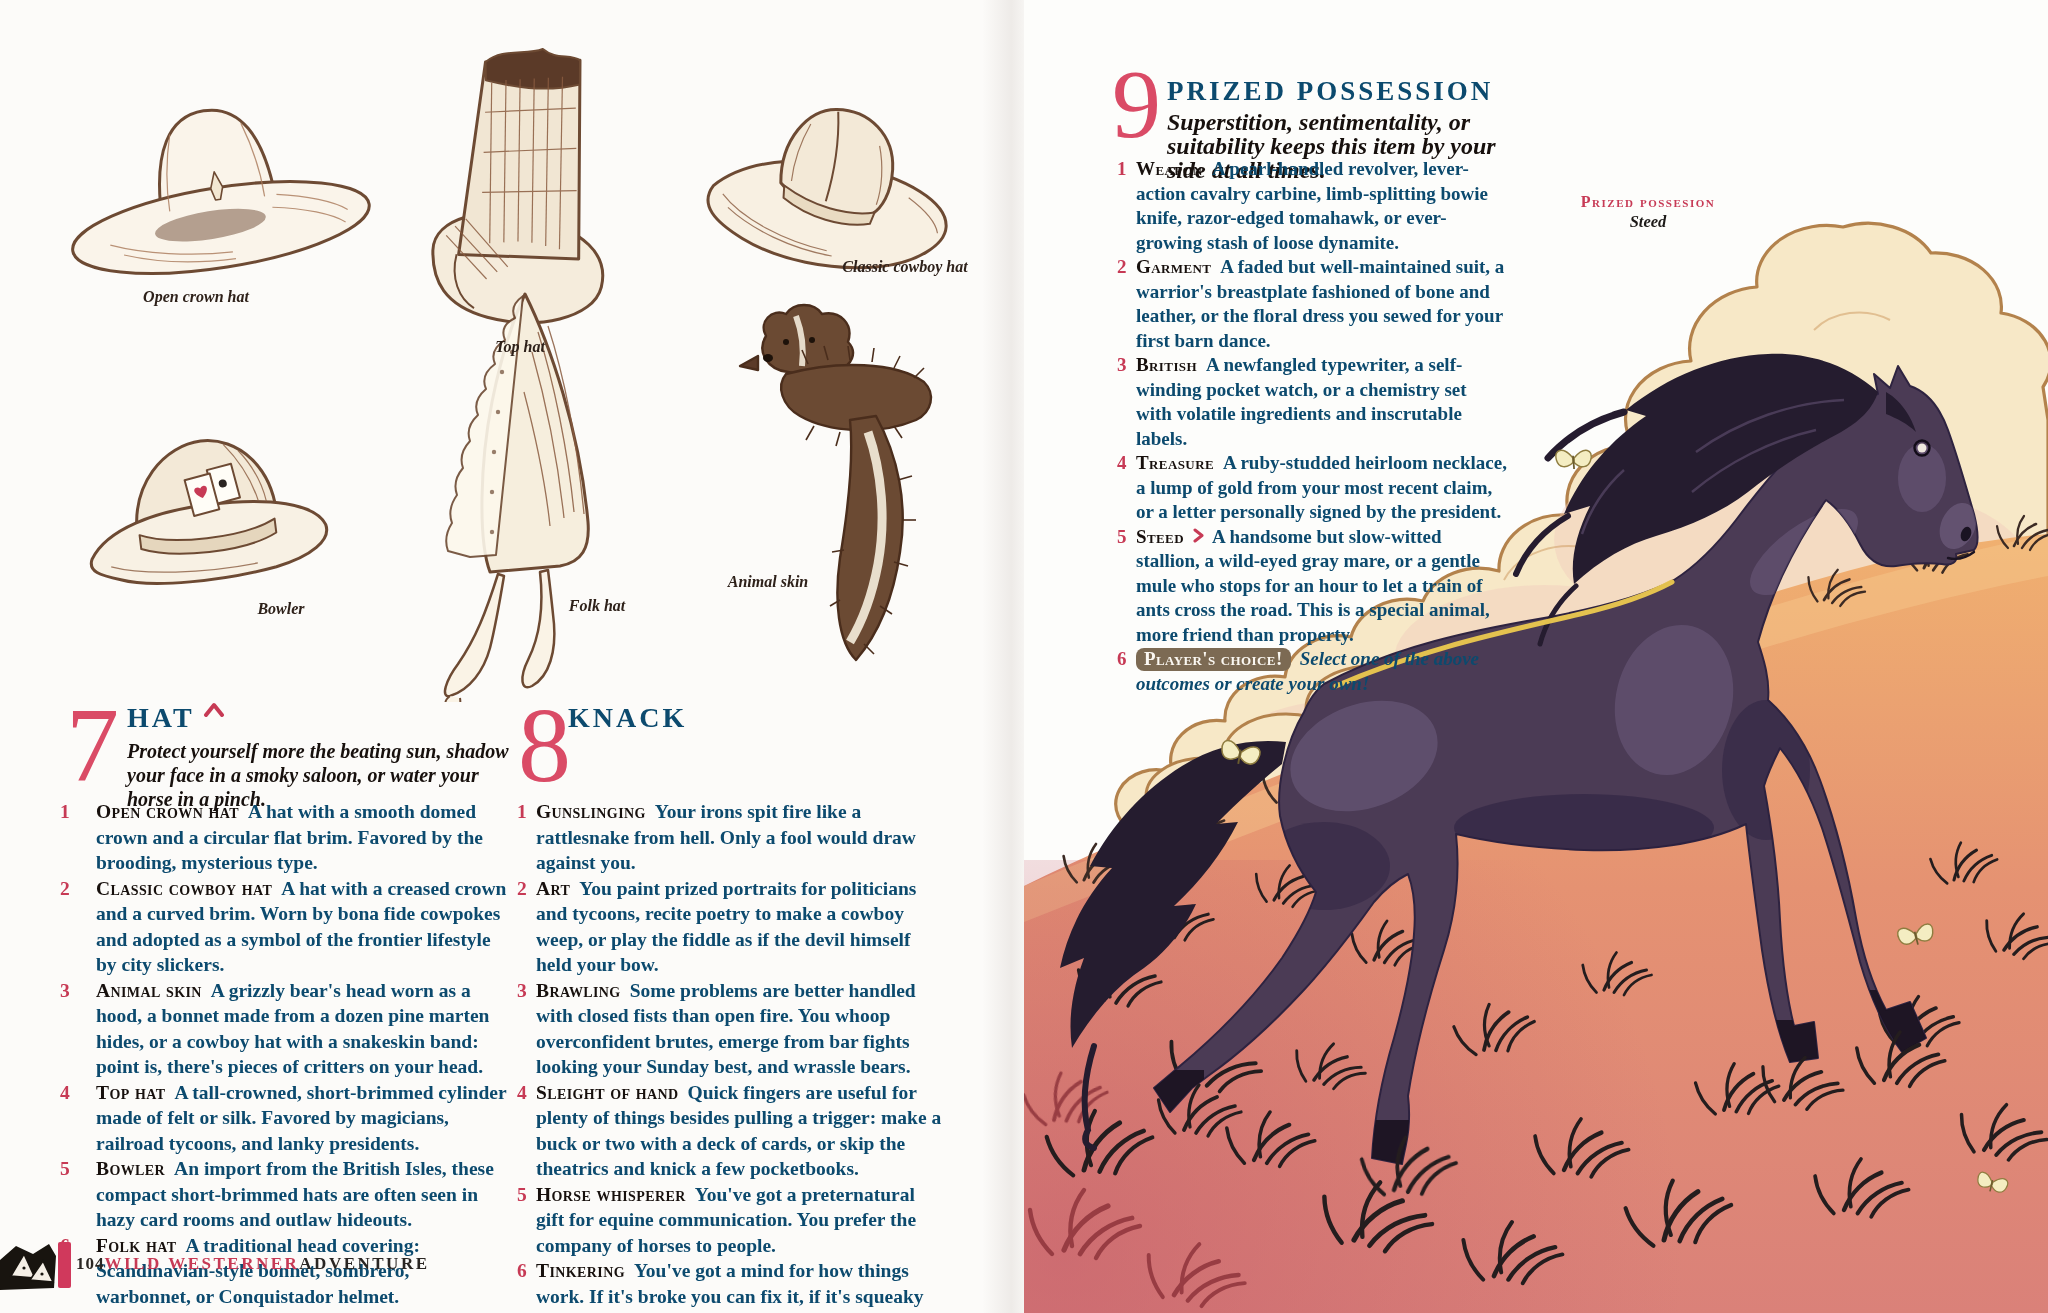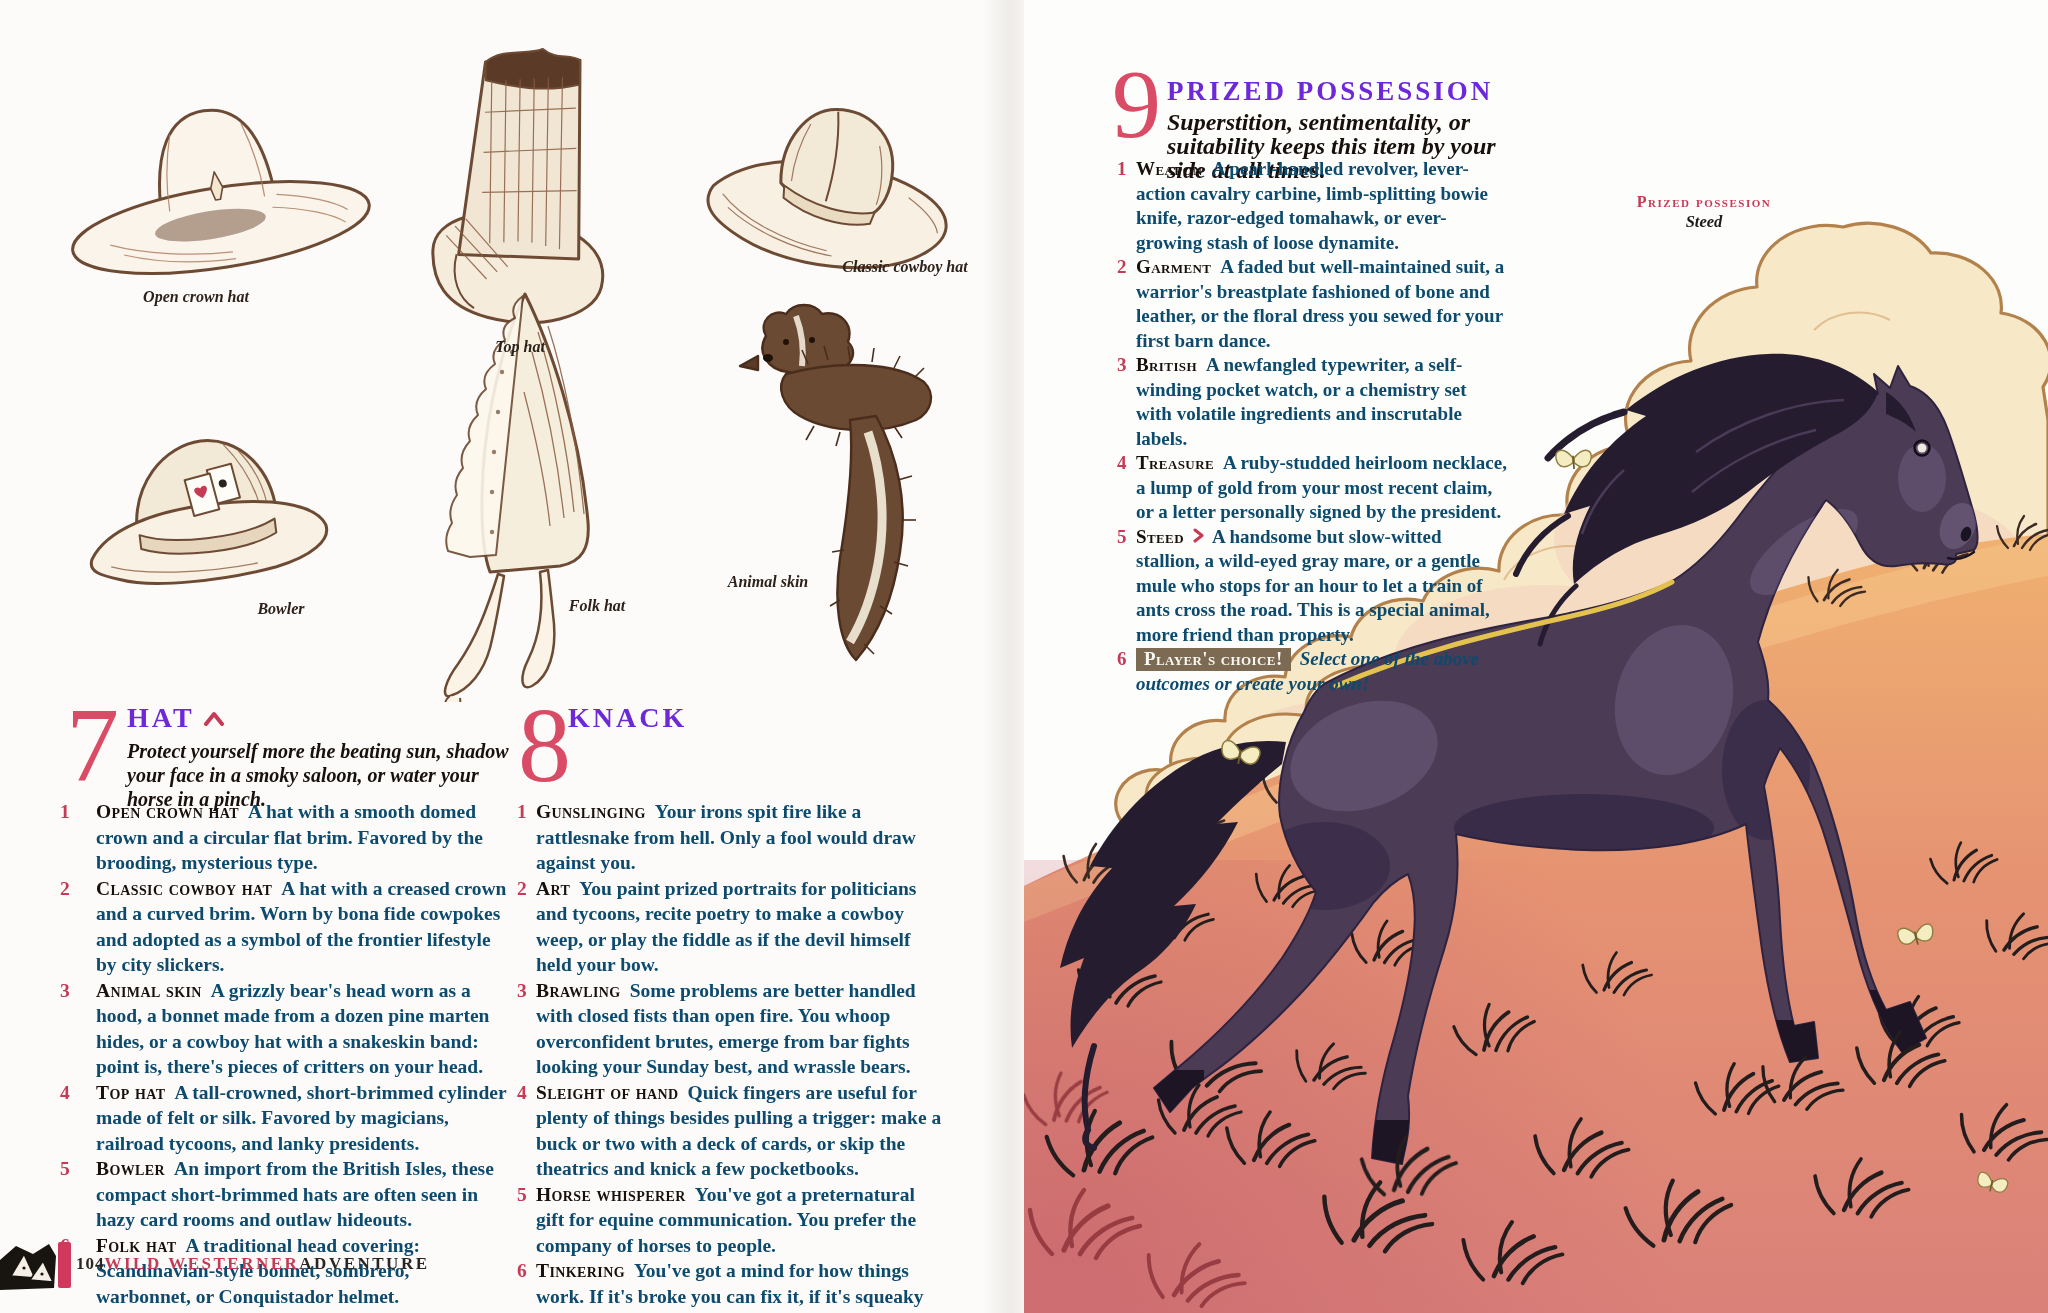--- a/index.html
+++ b/index.html
@@ -9,50 +9,50 @@
     font-family:"Liberation Serif","DejaVu Serif",serif;color:#262322;
   }
   .abs{position:absolute;}
   
   .sec-head{position:absolute;}
   .sec-num{
     position:absolute;left:6px;top:-4px;font-size:106px;line-height:.9;
     color:#da4b66;font-weight:400;
   }
   .sec-title{
-    font-weight:700;font-size:28px;letter-spacing:3px;color:#6d28d9;
-    display:flex;align-items:center;gap:8px;
+    font-weight:700;font-size:28px;letter-spacing:3px;color:#0c4a6e;
+    display:flex;align-items:flex-start;gap:8px;
   }
   .sec-sub{
     font-style:italic;font-weight:700;font-size:20px;line-height:24px;
     color:#17100d;margin-top:5px;
   }
   
   ol.dlist{list-style:none;margin:0;padding:0;position:absolute;
     font-size:19.5px;line-height:25.5px;}
   ol.dlist li{position:relative;margin:0;}
   ol.dlist .n{position:absolute;left:0;top:0;color:#c73a55;font-weight:700;}
   ol.dlist .term{font-variant:small-caps;font-weight:700;letter-spacing:.4px;
     color:#17100d;margin-right:9px;}
   ol.dlist .desc{color:#0c4a6e;font-weight:bold;}
   .indentA li{padding-left:36px;} .indentA .n{left:16px;}
   .indentB li{padding-left:19px;}
   .badge{
     font-variant:small-caps;font-weight:700;letter-spacing:.4px;
-    background:#7c6a53;color:#fbf8f2;padding:0 8px 2px 8px;border-radius:0;
+    background:#7c6a53;color:#fbf8f2;padding:0 8px 2px 8px;border-radius:8px;
     margin-right:9px;white-space:nowrap;
   }
   .desc-brown{font-style:italic;color:#8a7258;}
   
   .hat-label{
     position:absolute;transform:translateX(-50%);white-space:nowrap;
     font-style:italic;font-weight:700;font-size:16px;color:#2e211a;
   }
   
-  #ill-caption{position:absolute;left:1704px;top:193px;transform:translateX(-50%);
+  #ill-caption{position:absolute;left:1648px;top:193px;transform:translateX(-50%);
     text-align:center;}
   #ill-caption .cap-title{font-variant:small-caps;font-weight:700;font-size:16px;
     letter-spacing:1.5px;color:#c73a55;white-space:nowrap;}
   #ill-caption .cap-sub{font-style:italic;font-weight:700;font-size:16.5px;
     color:#1d1a18;margin-top:1px;}
   
   #footer-text{position:absolute;left:76px;top:1247px;display:flex;gap:0;
     align-items:baseline;font-weight:700;font-size:17px;}
   #footer-page{color:#2a2623;letter-spacing:1px;}
   #footer-book{color:#c73a55;letter-spacing:2.5px;margin-top:7px;}

